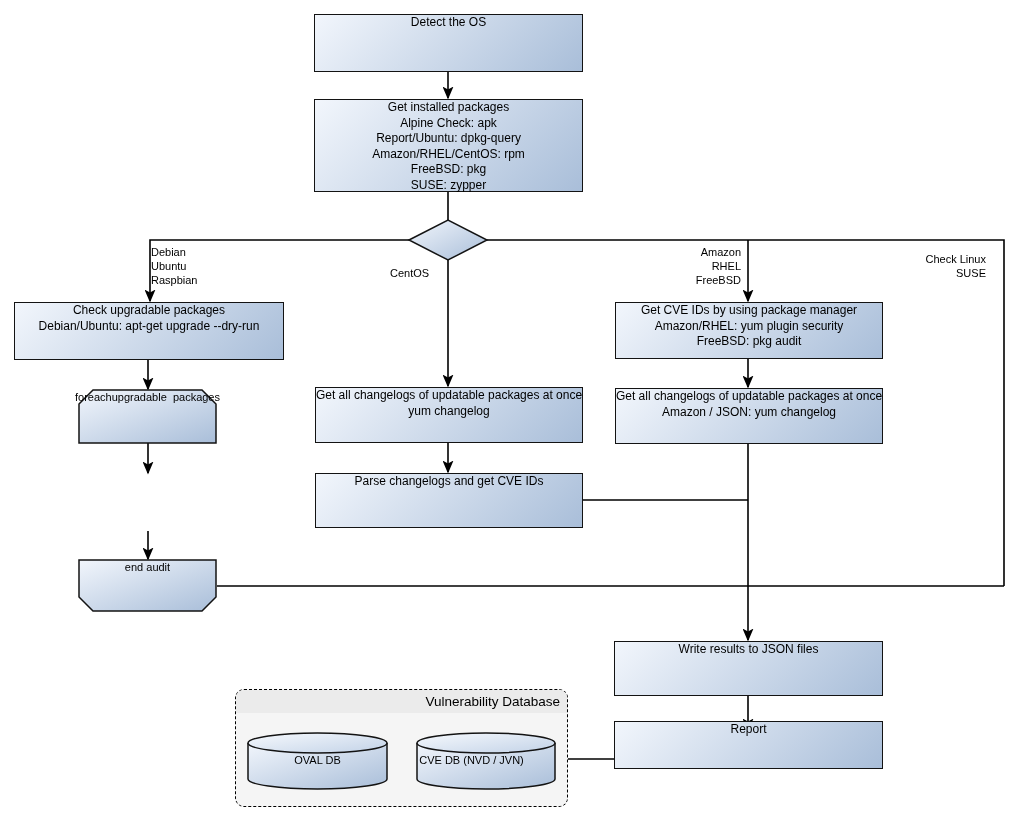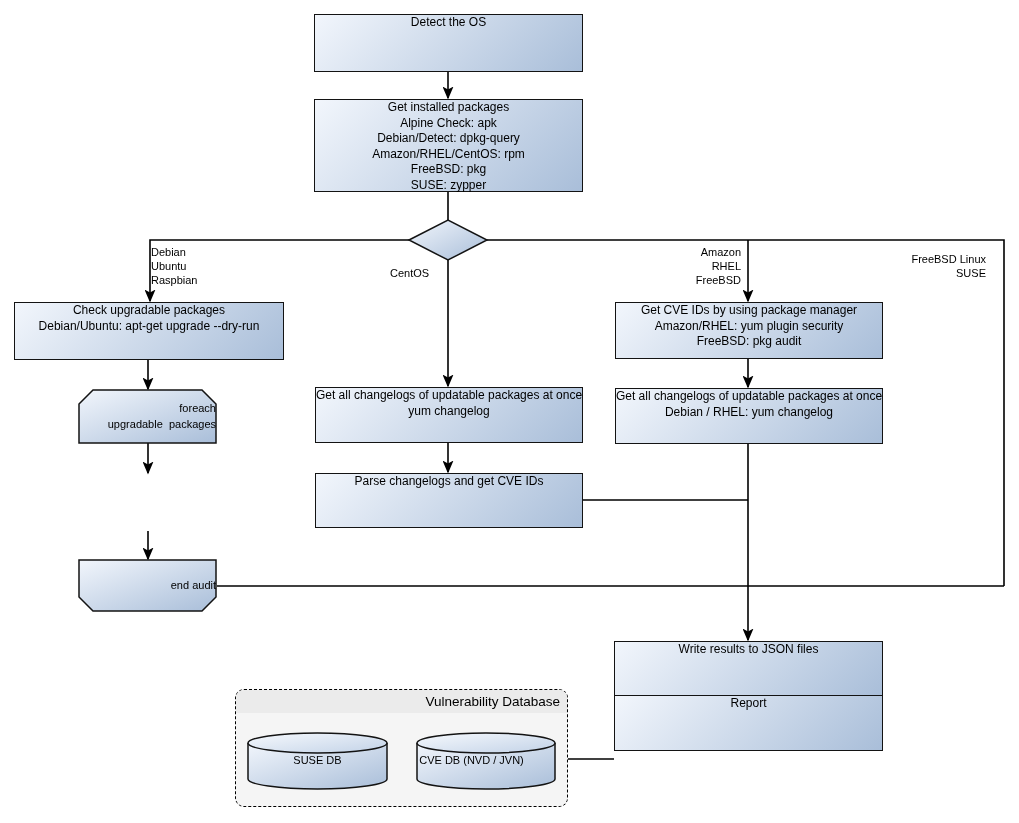--- a/index.html
+++ b/index.html
@@ -12,21 +12,21 @@
     position:absolute;box-sizing:border-box;
     background:linear-gradient(135deg,#f2f6fc 0%,#a9bed9 100%);
     border:1.5px solid #131313;
     display:flex;flex-direction:column;justify-content:flex-start;align-items:center;
     text-align:center;font-size:12px;
   }
   .node-line{white-space:pre;line-height:15.5px;}
   .free-label{position:absolute;font-size:11px;}
   .free-label .node-line{line-height:14px;}
   .shape-label{
-    position:absolute;display:flex;flex-direction:column;justify-content:center;align-items:flex-end;
+    position:absolute;display:flex;flex-direction:row;justify-content:center;align-items:flex-start;
     text-align:center;font-size:11px;
   }
   .db-panel{
     position:absolute;left:235px;top:689px;width:333px;height:118px;box-sizing:border-box;
     background:#f5f5f5;border:1.5px dashed #000;border-radius:9px;
   }
   .db-panel-header{
     height:23px;background:#ebebeb;border-radius:8px 8px 0 0;
     display:flex;justify-content:flex-end;align-items:center;padding-left:24px;
   }
@@ -98,21 +98,21 @@
     </g>
   </svg>
 
   <div class="node" style="left:314px;top:14px;width:269px;height:58px">
     <div class="node-line">Detect the OS</div>
   </div>
 
   <div class="node" style="left:314px;top:99px;width:269px;height:93px">
     <div class="node-line">Get installed packages</div>
     <div class="node-line">Alpine Check: apk</div>
-    <div class="node-line">Debian/Detect: dpkg-query</div>
+    <div class="node-line">Report/Ubuntu: dpkg-query</div>
     <div class="node-line">Amazon/RHEL/CentOS: rpm</div>
     <div class="node-line">FreeBSD: pkg</div>
     <div class="node-line">SUSE: zypper</div>
   </div>
 
   <div class="node" style="left:14px;top:302px;width:270px;height:58px">
     <div class="node-line">Check upgradable packages</div>
     <div class="node-line">Debian/Ubuntu: apt-get upgrade --dry-run</div>
   </div>
 
@@ -127,28 +127,28 @@
   </div>
 
   <div class="node" style="left:615px;top:302px;width:268px;height:57px">
     <div class="node-line">Get CVE IDs by using package manager</div>
     <div class="node-line">Amazon/RHEL: yum plugin security</div>
     <div class="node-line">FreeBSD: pkg audit</div>
   </div>
 
   <div class="node" style="left:615px;top:388px;width:268px;height:56px">
     <div class="node-line">Get all changelogs of updatable packages at once</div>
-    <div class="node-line">Debian / RHEL: yum changelog</div>
+    <div class="node-line">Amazon / JSON: yum changelog</div>
   </div>
 
   <div class="node" style="left:614px;top:641px;width:269px;height:55px">
     <div class="node-line">Write results to JSON files</div>
   </div>
 
-  <div class="node" style="left:614px;top:695px;width:269px;height:56px">
+  <div class="node" style="left:614px;top:721px;width:269px;height:48px">
     <div class="node-line">Report</div>
   </div>
 
   <div class="shape-label" style="left:79px;top:390px;width:137px;height:53px">
     <div class="node-line">foreach</div>
     <div class="node-line">upgradable  packages</div>
   </div>
 
   <div class="shape-label" style="left:79px;top:560px;width:137px;height:51px">
     <div class="node-line">end audit</div>
@@ -164,20 +164,20 @@
     <div class="node-line">CentOS</div>
   </div>
 
   <div class="free-label align-right" style="left:653px;top:245px;width:88px">
     <div class="node-line">Amazon</div>
     <div class="node-line">RHEL</div>
     <div class="node-line">FreeBSD</div>
   </div>
 
   <div class="free-label align-right" style="left:894px;top:252px;width:92px">
-    <div class="node-line">FreeBSD Linux</div>
+    <div class="node-line">Check Linux</div>
     <div class="node-line">SUSE</div>
   </div>
 
-  <div class="cyl-label" style="left:248px;top:754px;width:139px">SUSE DB</div>
+  <div class="cyl-label" style="left:248px;top:754px;width:139px">OVAL DB</div>
   <div class="cyl-label" style="left:417px;top:754px;width:109px">CVE DB (NVD / JVN)</div>
 
 </div>
 
 </body></html>

